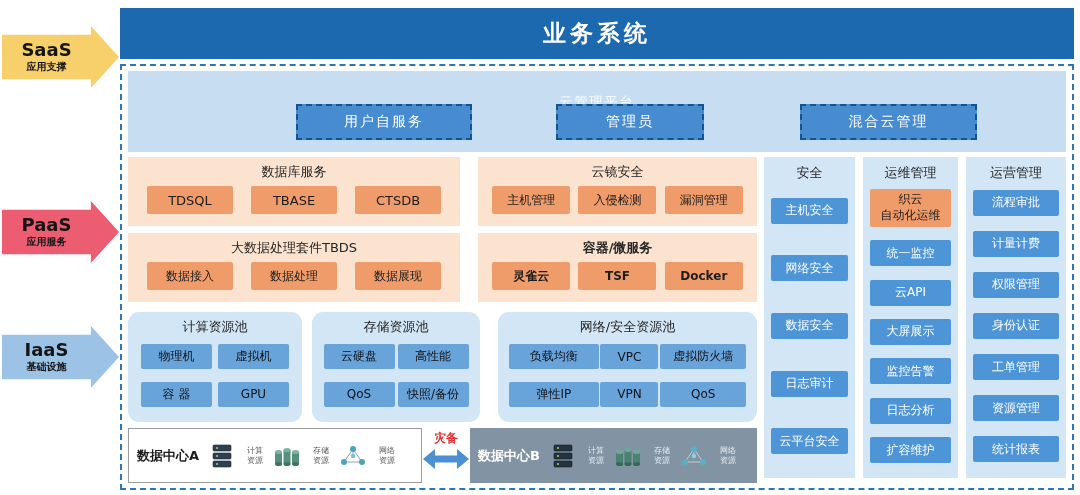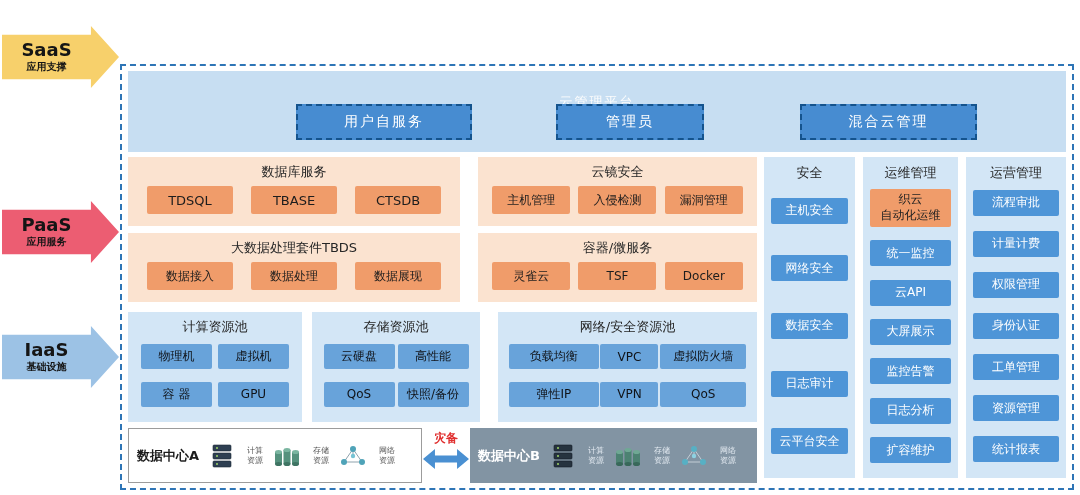--- a/index.html
+++ b/index.html
@@ -27,21 +27,21 @@
   .cloud-band { position:absolute; left:6px; top:5px; width:938px; height:81px; background:#c7def2; }
   .band-title { text-align:center; color:#fdfdfd; font-size:13px; padding-top:22px; letter-spacing:2px; }
   .cloud-btn { position:absolute; top:33px; height:36px; background:#478cd1;
     border:2px dashed #14538d; color:#fff; font-size:14px; letter-spacing:2px;
     display:flex; align-items:center; justify-content:center; }
 
   
   .block { position:absolute; display:flex; flex-direction:column; }
   .block-title { text-align:center; font-size:13px; color:#262626; padding-top:6px; }
   .peach { background:#fbe3d0; }
-  .lblue { background:#d3e6f6; }
+  .lblue { background:#d3e6f6;border-radius:11px; }
   .chips { flex:1; display:flex; align-items:flex-end; justify-content:space-around; padding:2px 10px 9px; flex-wrap:wrap; align-content:space-around; }
   .chip { display:flex; align-items:center; justify-content:center; height:28px; font-size:13px; border-radius:2px; }
   .chip.orange { background:#f09c6a; color:#1d1d1d; }
   .chip.blue { background:#68a3da; color:#101318; font-size:12px; height:25px; }
   .b-db .chip { width:86px; }
   .b-sec .chip { width:78px; font-size:12px; }
   .b-bigdata .chip { width:86px; font-size:12px; }
   .b-micro .chip { width:78px; font-size:12px; }
   .pool2 .chip { width:71px; }
   .pool-net .chip:nth-child(3n+1){ width:90px; }
@@ -85,20 +85,21 @@
   </div>
   <div class="block-arrow" style="top:201px; background:#ec5d72;">
     <div class="t">PaaS</div>
     <div class="s">应用服务</div>
   </div>
   <div class="block-arrow" style="top:326px; background:#9cc2e5;">
     <div class="t">IaaS</div>
     <div class="s">基础设施</div>
   </div>
 
+  <div class="sys-header">业务系统</div>
 
   <div class="main-box">
 
     <div class="cloud-band">
       <div class="band-title">云管理平台</div>
       <div class="cloud-btn" style="left:168px; width:176px;">用户自服务</div>
       <div class="cloud-btn" style="left:428px; width:148px;">管理员</div>
       <div class="cloud-btn" style="left:672px; width:177px;">混合云管理</div>
     </div>
 
@@ -122,21 +123,21 @@
 
     <div class="block peach b-bigdata" style="left:6px; top:167px; width:332px; height:69px;">
       <div class="block-title">大数据处理套件TBDS</div>
       <div class="chips">
         <div class="chip orange">数据接入</div>
         <div class="chip orange">数据处理</div>
         <div class="chip orange">数据展现</div>
       </div>
     </div>
 
-    <div class="block peach b-micro" style="left:356px; top:167px; width:279px; height:69px;">
+    <div class="block peach b-micro" style="left:356px; top:167px; width:279px; height:69px;font-weight:bold;">
       <div class="block-title">容器/微服务</div>
       <div class="chips">
         <div class="chip orange">灵雀云</div>
         <div class="chip orange">TSF</div>
         <div class="chip orange">Docker</div>
       </div>
     </div>
 
     <div class="block lblue pool2" style="left:6px; top:246px; width:174px; height:110px;">
       <div class="block-title">计算资源池</div>

